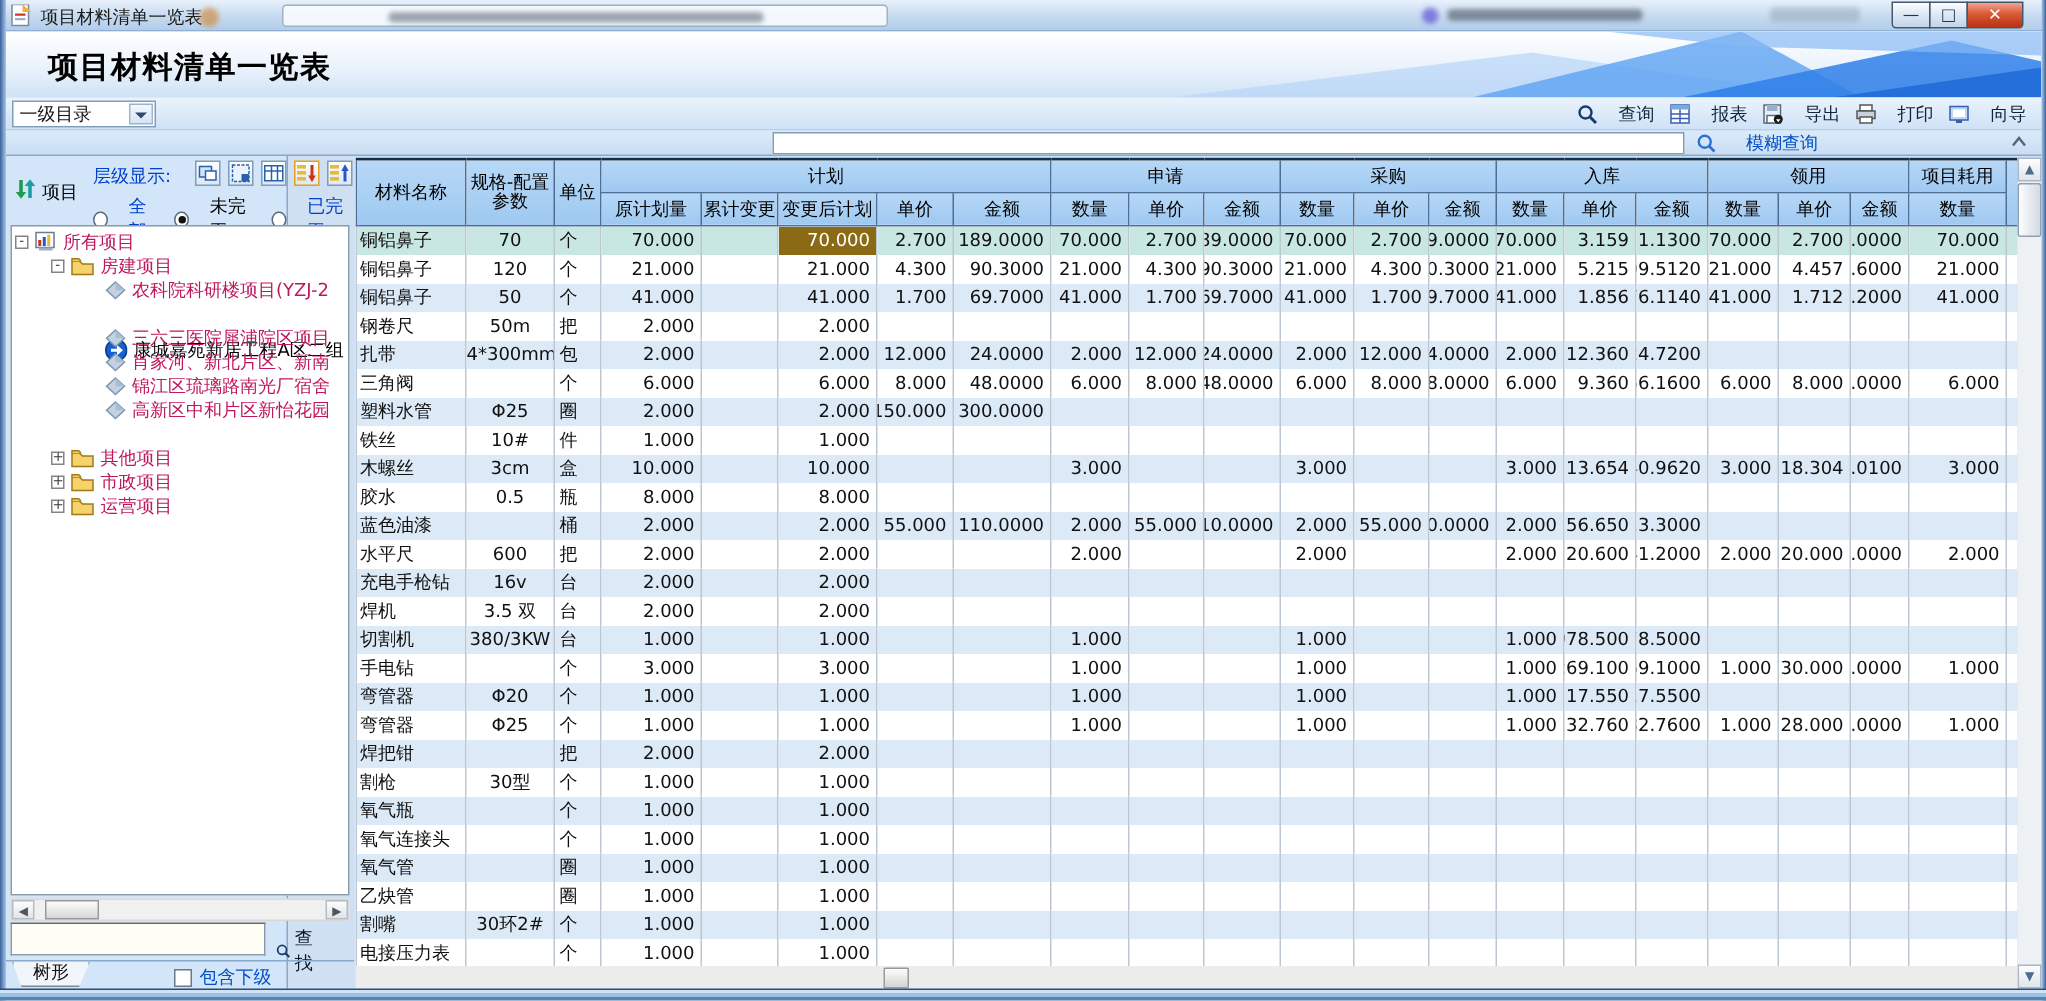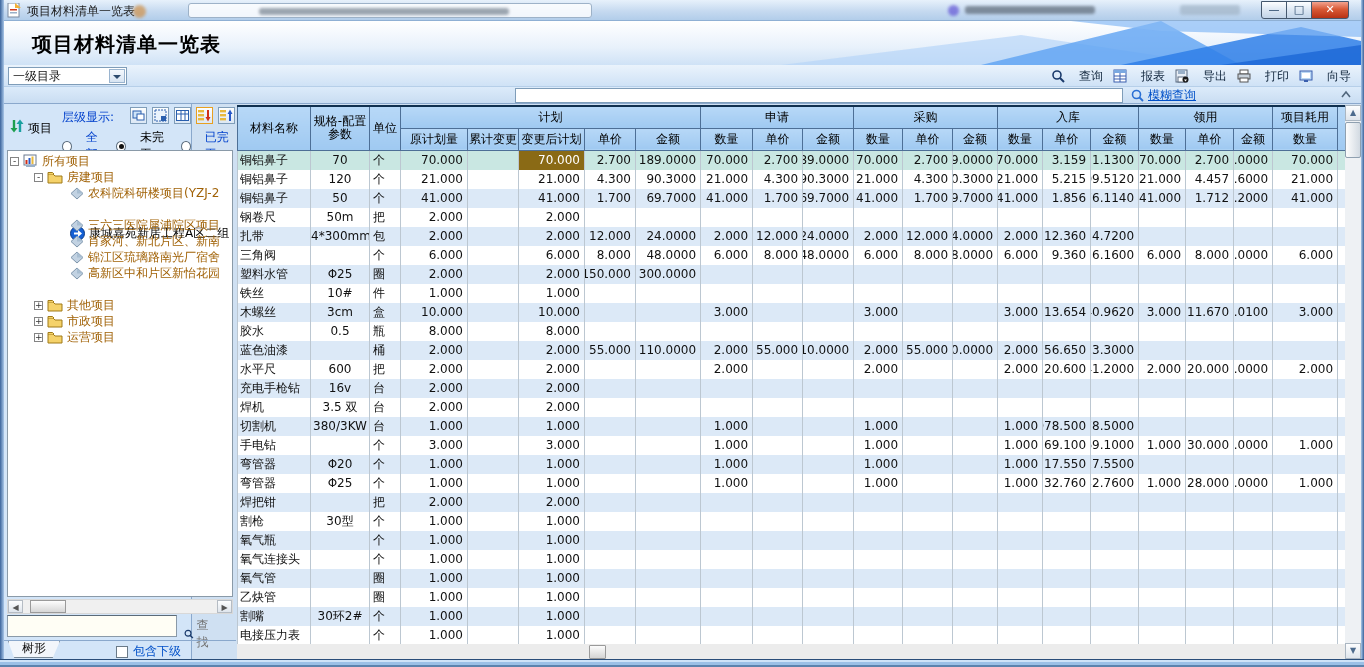--- a/index.html
+++ b/index.html
@@ -30,37 +30,37 @@
 
   
   .hdrband { position:absolute; left:4px; top:21px; width:1357px; height:44px; overflow:hidden;
              background:linear-gradient(#ffffff,#e8f1fb 60%,#cfe2f6); }
   .page-title { position:absolute; left:28px; top:10px; font-size:20px; font-weight:bold; color:#000; letter-spacing:1px; }
   .hdr-deco { position:absolute; right:0; top:0; width:760px; height:44px; }
 
   
   .toolband { position:absolute; left:4px; top:65px; width:1357px; height:22px;
               background:linear-gradient(#eaf3fc,#cfe2f6); border-bottom:1px solid #b6cfe9; }
-  .level-select { position:absolute; left:4px; top:2px; width:119px; height:18px; background:#fff;
+  .level-select { position:absolute; left:4px; top:2px; width:96px; height:18px; background:#fff;
                   border:1px solid #7f9db9; }
   .level-select .val { position:absolute; left:4px; top:1px; line-height:15px; }
   .level-select .dd { position:absolute; right:1px; top:1px; width:16px; height:14px;
                       background:linear-gradient(#f4f8fd,#d7e4f2); border:1px solid #9ab4cf; text-align:center; }
   .dd-arrow { display:inline-block; width:0; height:0; border:4px solid transparent; border-top-color:#2c4b6e; margin-top:5px; }
   .tool-right { position:absolute; right:8px; top:2px; height:18px; display:flex; align-items:center; gap:6px; }
   .tbtn { display:flex; align-items:center; gap:14px; color:#10253c; cursor:default; padding:0 2px; }
   .tbtn svg { display:block; }
 
   
   .searchband { position:absolute; left:4px; top:87px; width:1357px; height:17px;
                 background:linear-gradient(#dcebfa,#c9ddf2); border-bottom:1px solid #8aa8cc; }
   .g-search { position:absolute; left:511px; top:1px; width:608px; height:15px; background:#fff;
               border:1px solid #7f9db9; font-size:12px; padding:0 3px; font-family:"DejaVu Sans",sans-serif; }
-  .fuzzy { position:absolute; left:1127px; top:0px; height:16px; display:flex; align-items:center; gap:4px;
-           color:#0050c8;text-decoration:underline; }
+  .fuzzy { position:absolute; left:1127px; top:0px; height:16px; display:flex; align-items:center; gap:20px;
+           color:#0050c8; }
   .caret-up { position:absolute; left:1334px; top:2px; width:12px; height:12px; color:#5c7global9; }
 
   
   .leftpanel { position:absolute; left:4px; top:104px; width:188px; height:555px; background:#d3e5f8; border-right:1px solid #8aa8cc; }
   .lp-head { position:absolute; left:0; top:0; width:232px; height:46px; }
   .sync-ico { position:absolute; left:6px; top:15px; }
   .lbl-project { position:absolute; left:24px; top:16px; color:#000; }
   .lbl-level { position:absolute; left:58px; top:5px; color:#0040cc; }
   .iconbtn { position:absolute; top:3px; width:17px; height:17px; border:1px solid #7f9db9;
              background:linear-gradient(#fdfefe,#dce8f5); }
@@ -69,31 +69,31 @@
   .rdot { width:11px; height:11px; border-radius:50%; background:#fff; border:1px solid #5a6b7c; position:relative; }
   .rdot.on::after { content:""; position:absolute; left:2px; top:2px; width:5px; height:5px; border-radius:50%; background:#111; }
   .rlbl { color:#0040cc; } .rlbl.on { color:#000; }
 
   .treebox { position:absolute; left:3px; top:46px; width:226px; height:447px; background:#fff;
              border:1px solid #8a9aa8; overflow:hidden; }
   .trow { position:absolute; left:0; width:400px; height:16px; display:flex; align-items:center; white-space:nowrap; }
   .texp { width:9px; height:9px; border:1px solid #848484; background:#fff; font-size:9px; line-height:7px;
           text-align:center; color:#333; flex:none; margin-right:4px; }
   .tico { flex:none; margin-right:4px; display:flex; }
-  .tlabel { color:#a16207; }
+  .tlabel { color:#be185d; }
   .trow.sel .tlabel { color:#000; }
 
   .lp-hscroll { position:absolute; left:3px; top:495px; width:226px; height:15px; background:#f0f0f0; border:1px solid #d8d8d8; }
   .lp-hscroll .arr { position:absolute; top:0; width:15px; height:13px; text-align:center; line-height:13px; font-size:8px; color:#555;
                      background:linear-gradient(#fcfdfe,#dfe5ec); border:1px solid #b5bcc4; }
   .lp-hscroll .thumb { position:absolute; left:22px; top:0; width:36px; height:13px;
                        background:linear-gradient(#fdfdfd,#d6d6d6); border:1px solid #9a9a9a; }
   .lp-search-input { position:absolute; left:3px; top:511px; width:170px; height:22px; background:#fffef5;
                      border:1px solid #8a9aa8; border-top-color:#5c6b78; padding:0 3px; font-size:12px; font-family:"DejaVu Sans",sans-serif; }
-  .find-btn { position:absolute; left:180px; top:513px; display:flex; align-items:center; gap:3px; color:#737373; }
+  .find-btn { position:absolute; left:180px; top:513px; display:flex; align-items:center; gap:3px; color:#0f172a; }
   .lp-tabs { position:absolute; left:0px; top:536px; width:232px; height:19px; border-top:1px solid #8aa8cc; }
   .tab-tree { position:absolute; left:4px; top:0px; width:52px; height:17px; background:#f2f6fb;
               border:1px solid #7a8a98; border-top:none; clip-path:polygon(0 0,100% 0,86% 100%,12% 100%);
               text-align:center; line-height:15px; }
   .inc-sub { position:absolute; left:112px; top:2px; display:flex; gap:5px; align-items:center; color:#0050c8; }
   .chkbox { width:12px; height:12px; background:#fff; border:1px solid #6a7a88; }
 
   
   .mainarea { position:absolute; left:236px; top:104px; width:1125px; height:555px; background:#cfe0f2; }
   .tblwrap { position:absolute; left:1px; top:1px; width:1108px; height:539px; overflow:hidden; background:#fff; }
@@ -1336,21 +1336,21 @@
                   <span>40.9620</span>
                 </div>
               </td>
               <td class="">
                 <div class="num">
                   <span>3.000</span>
                 </div>
               </td>
               <td class="">
                 <div class="num">
-                  <span>11.670</span>
+                  <span>18.304</span>
                 </div>
               </td>
               <td class="">
                 <div class="num">
                   <span>35.0100</span>
                 </div>
               </td>
               <td class="">
                 <div class="num">
                   <span>3.000</span>

